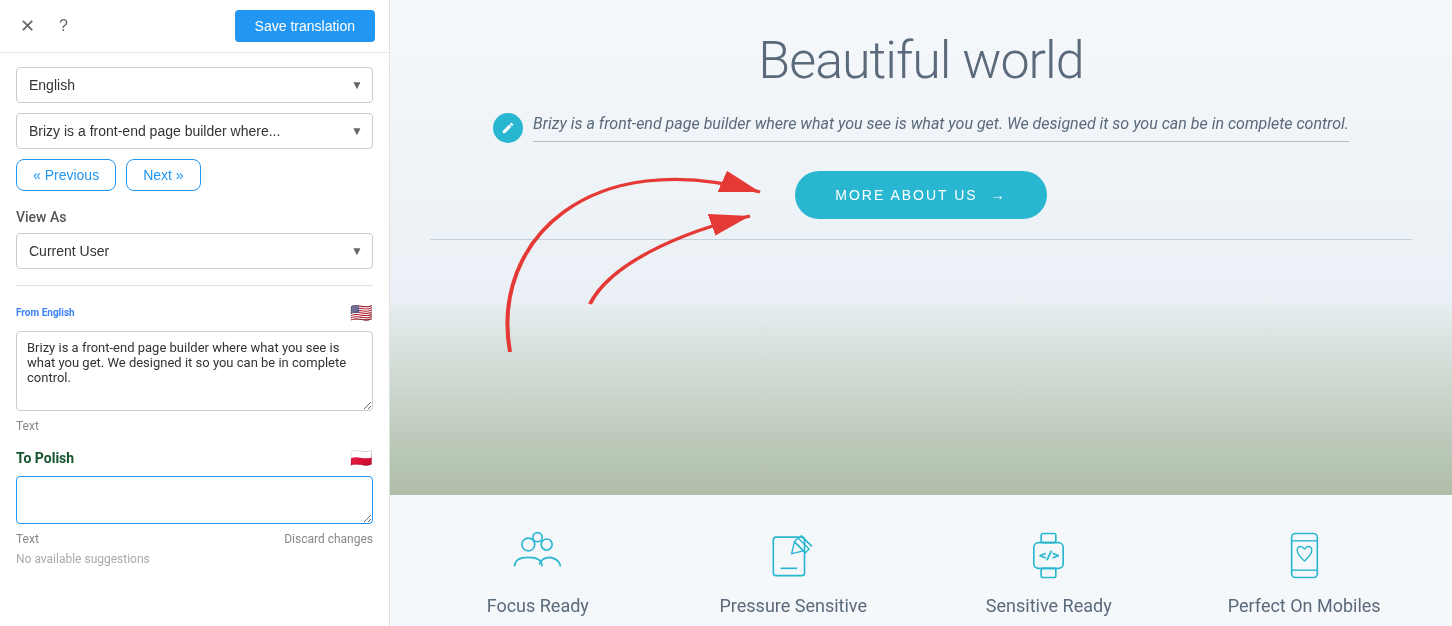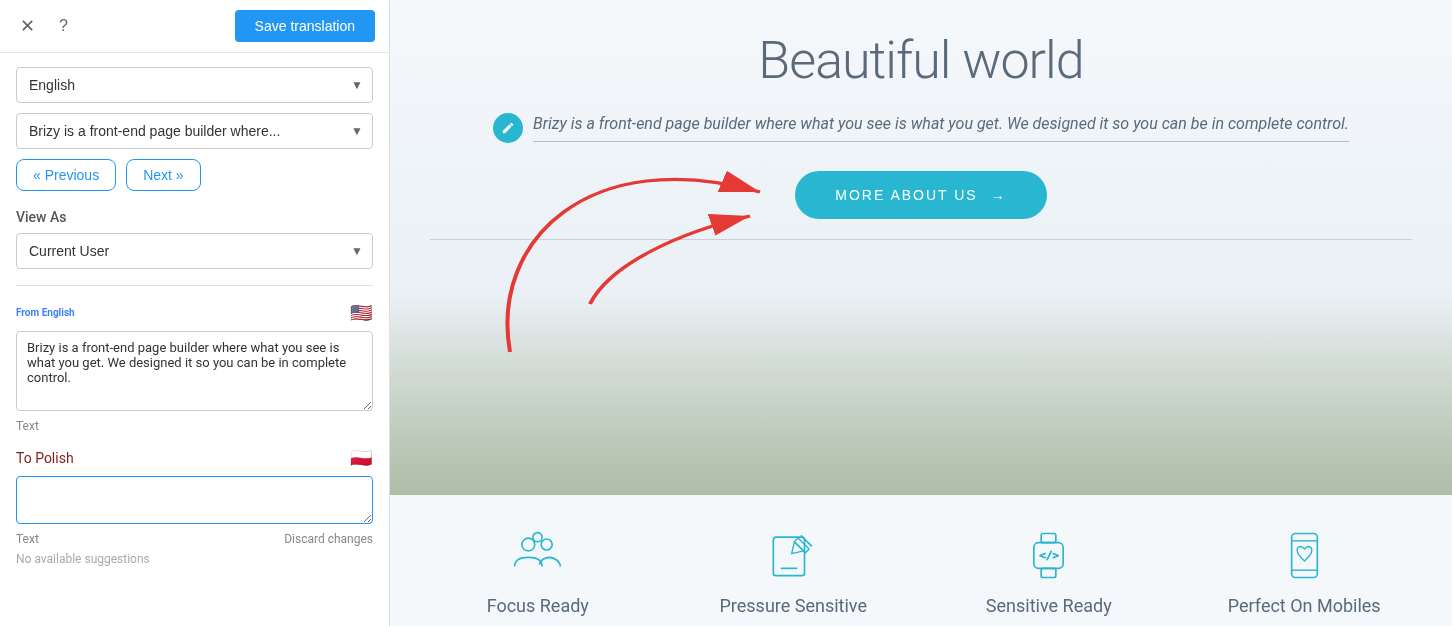--- a/index.html
+++ b/index.html
@@ -157,22 +157,22 @@
 
     .to-polish-header {
       display: flex;
       align-items: center;
       justify-content: space-between;
       margin-bottom: 8px;
     }
 
     .to-polish-label {
       font-size: 14px;
-      font-weight: 400;
-      color: #7f1d1d;
+      font-weight: 700;
+      color: #14532d;
     }
 
     .target-text-area {
       width: 100%;
       border: 1.5px solid #2196f3;
       border-radius: 4px;
       padding: 8px 10px;
       font-size: 13px;
       color: #333;
       resize: vertical;

